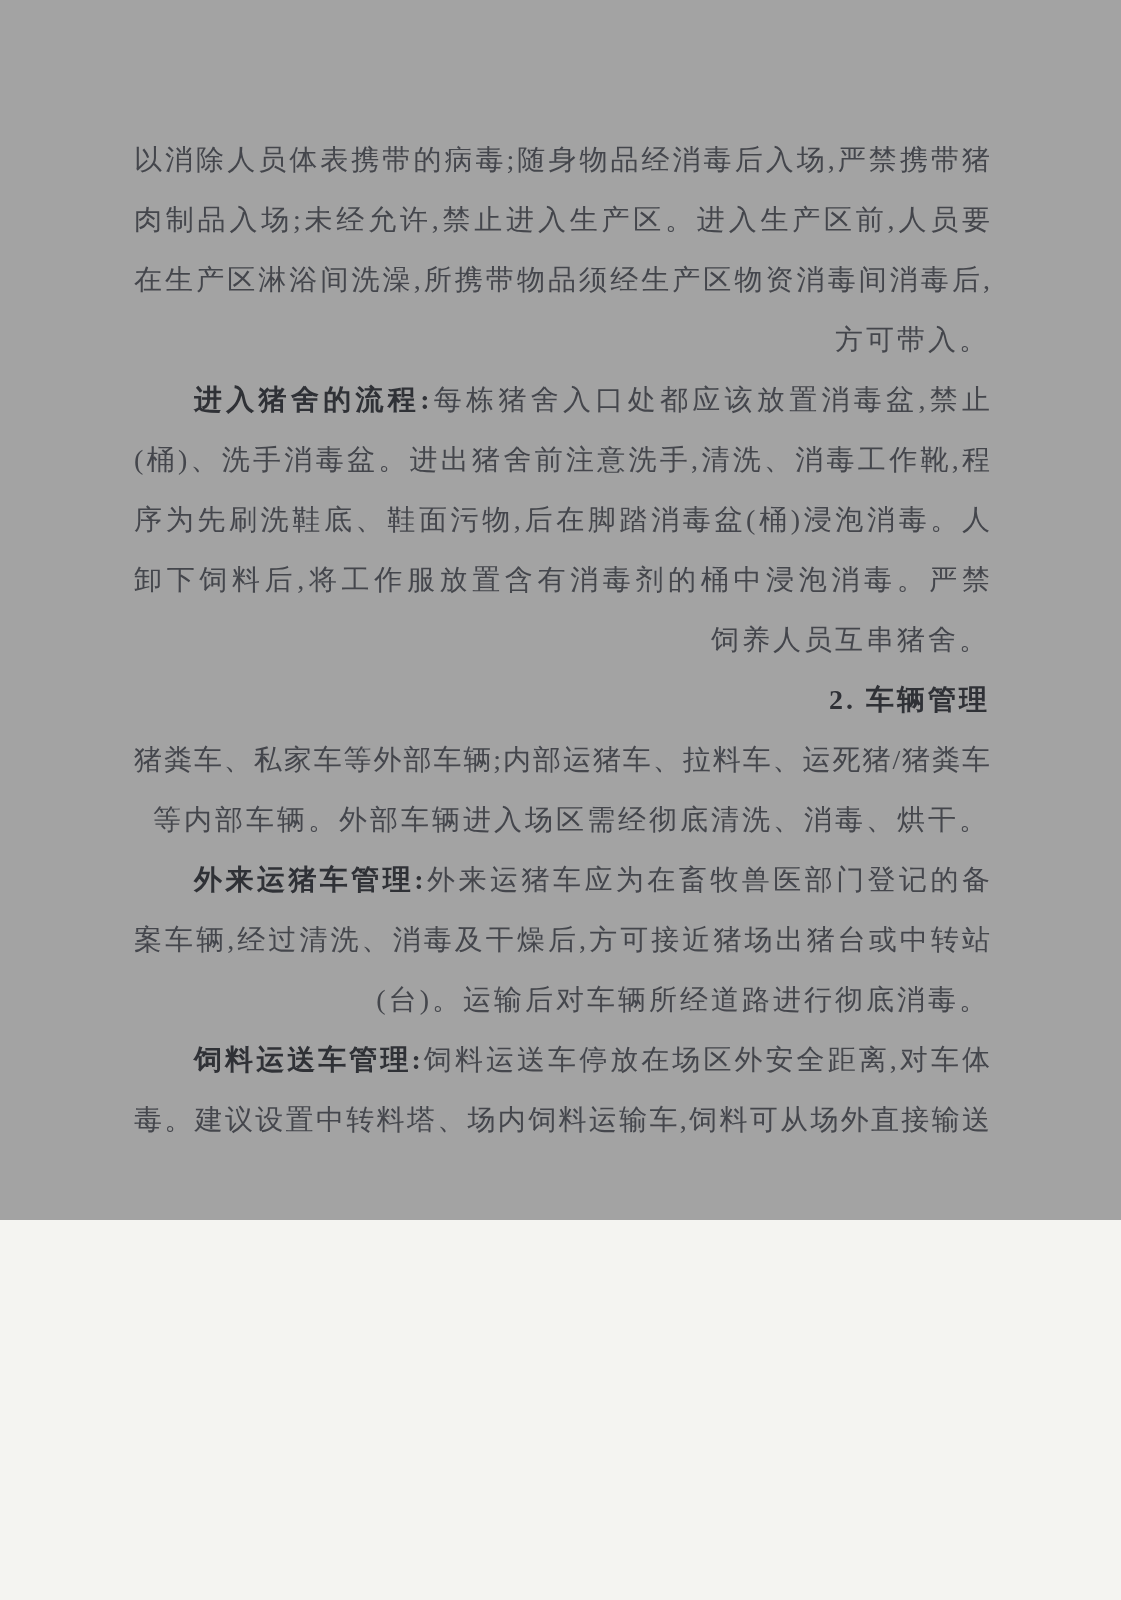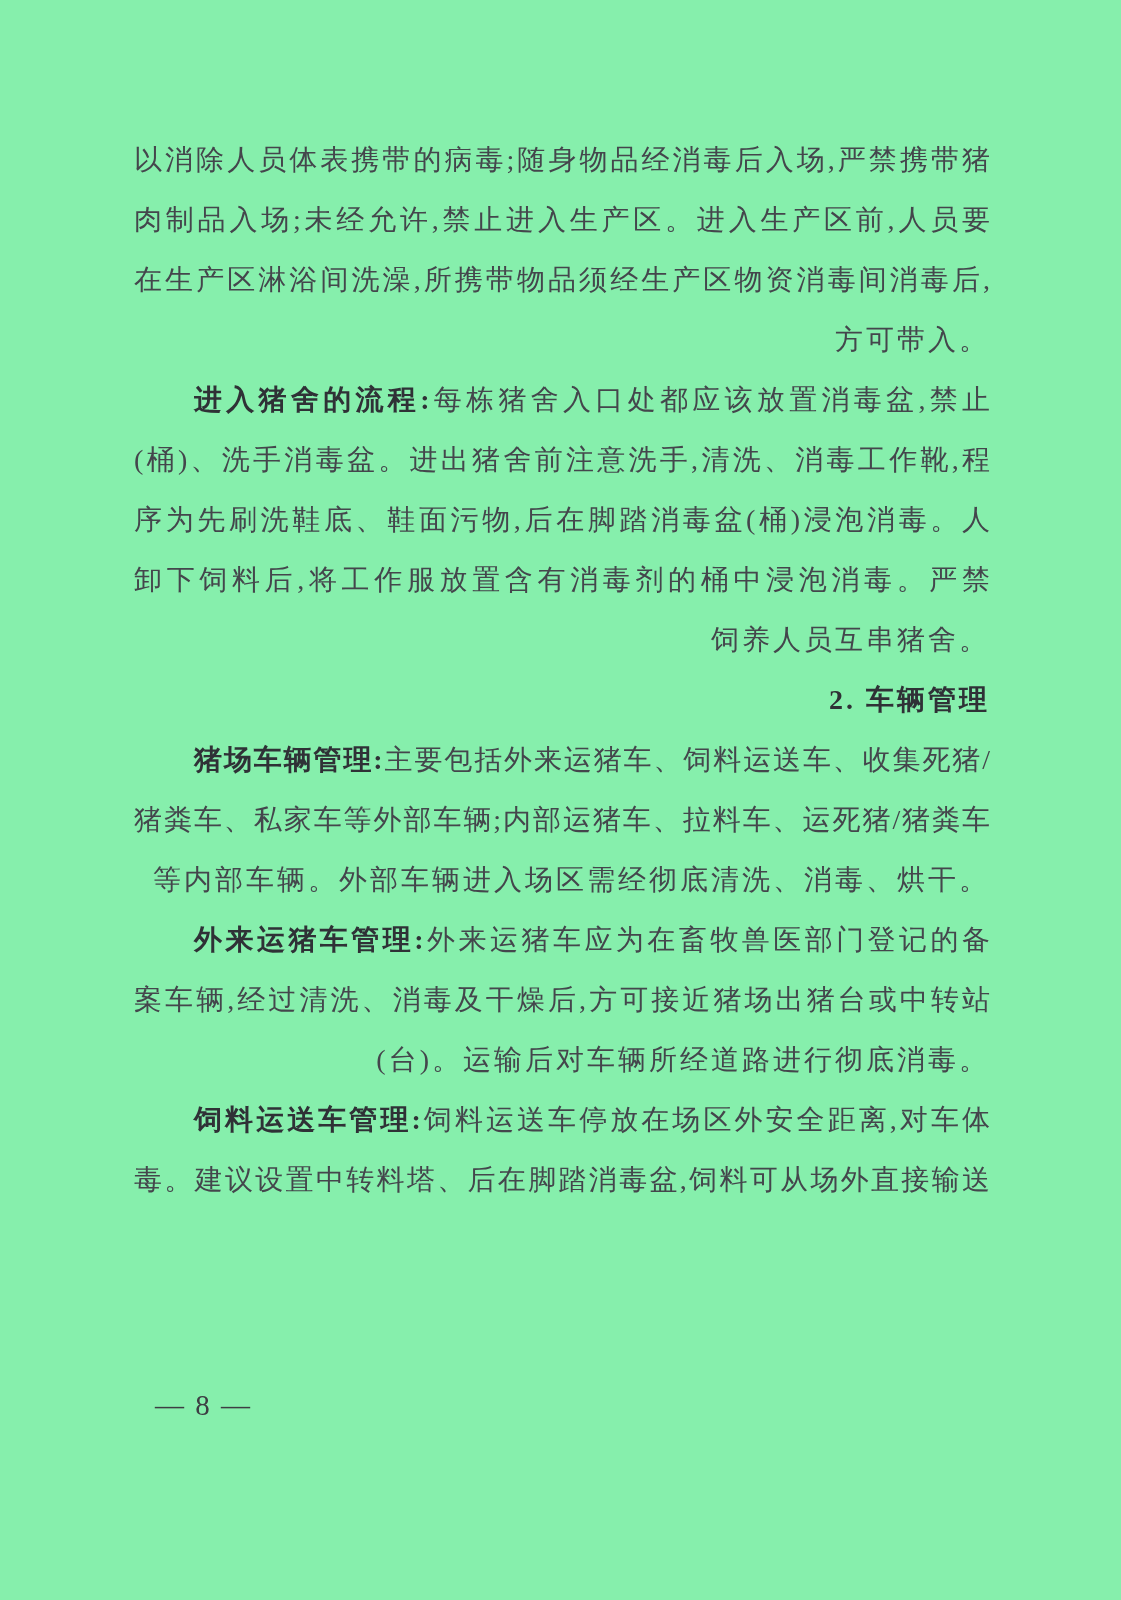--- a/index.html
+++ b/index.html
@@ -3,22 +3,22 @@
 <meta charset="utf-8">
 <style>
   html, body { margin: 0; padding: 0; }
   body {
     width: 1121px; height: 1600px;
     background: #f4f4f1;
     font-family: "Liberation Serif", "DejaVu Serif", serif;
   }
   .page {
     position: relative;
-    width: 1121px; height: 1600px;
-    background: #86efac;
+    width: 1121px; height: 1220px;
+    background: #a3a3a3;
     overflow: hidden;
     color: #44464c;
   }
   .textblock {
     position: absolute;
     left: 134px; top: 130px; width: 856px;
   }
   .para { margin: 0; padding: 0; }
   .line {
     height: 60px;
@@ -66,32 +66,31 @@
       <div class="line fill"><span>序为先刷洗鞋底、鞋面污物,后在脚踏消毒盆(桶)浸泡消毒。人</span></div>
       <div class="line fill"><span>卸下饲料后,将工作服放置含有消毒剂的桶中浸泡消毒。严禁</span></div>
       <div class="line"><span>饲养人员互串猪舍。</span></div>
     </div>
 
     <div class="para">
       <div class="line indent"><span class="b">2. 车辆管理</span></div>
     </div>
 
     <div class="para">
-      <div class="line fill indent"><span class="b">猪场车辆管理:</span><span>主要包括外来运猪车、饲料运送车、收集死猪/</span></div>
       <div class="line fill"><span>猪粪车、私家车等外部车辆;内部运猪车、拉料车、运死猪/猪粪车</span></div>
       <div class="line"><span>等内部车辆。外部车辆进入场区需经彻底清洗、消毒、烘干。</span></div>
     </div>
 
     <div class="para">
       <div class="line fill indent"><span class="b">外来运猪车管理:</span><span>外来运猪车应为在畜牧兽医部门登记的备</span></div>
       <div class="line fill"><span>案车辆,经过清洗、消毒及干燥后,方可接近猪场出猪台或中转站</span></div>
       <div class="line"><span>(台)。运输后对车辆所经道路进行彻底消毒。</span></div>
     </div>
 
     <div class="para">
       <div class="line fill indent"><span class="b">饲料运送车管理:</span><span>饲料运送车停放在场区外安全距离,对车体</span></div>
-      <div class="line fill"><span>毒。建议设置中转料塔、后在脚踏消毒盆,饲料可从场外直接输送</span></div>
+      <div class="line fill"><span>毒。建议设置中转料塔、场内饲料运输车,饲料可从场外直接输送</span></div>
     </div>
 
   </div>
 
   <div class="footer">— 8 —</div>
 </div>
 
 </body></html>

